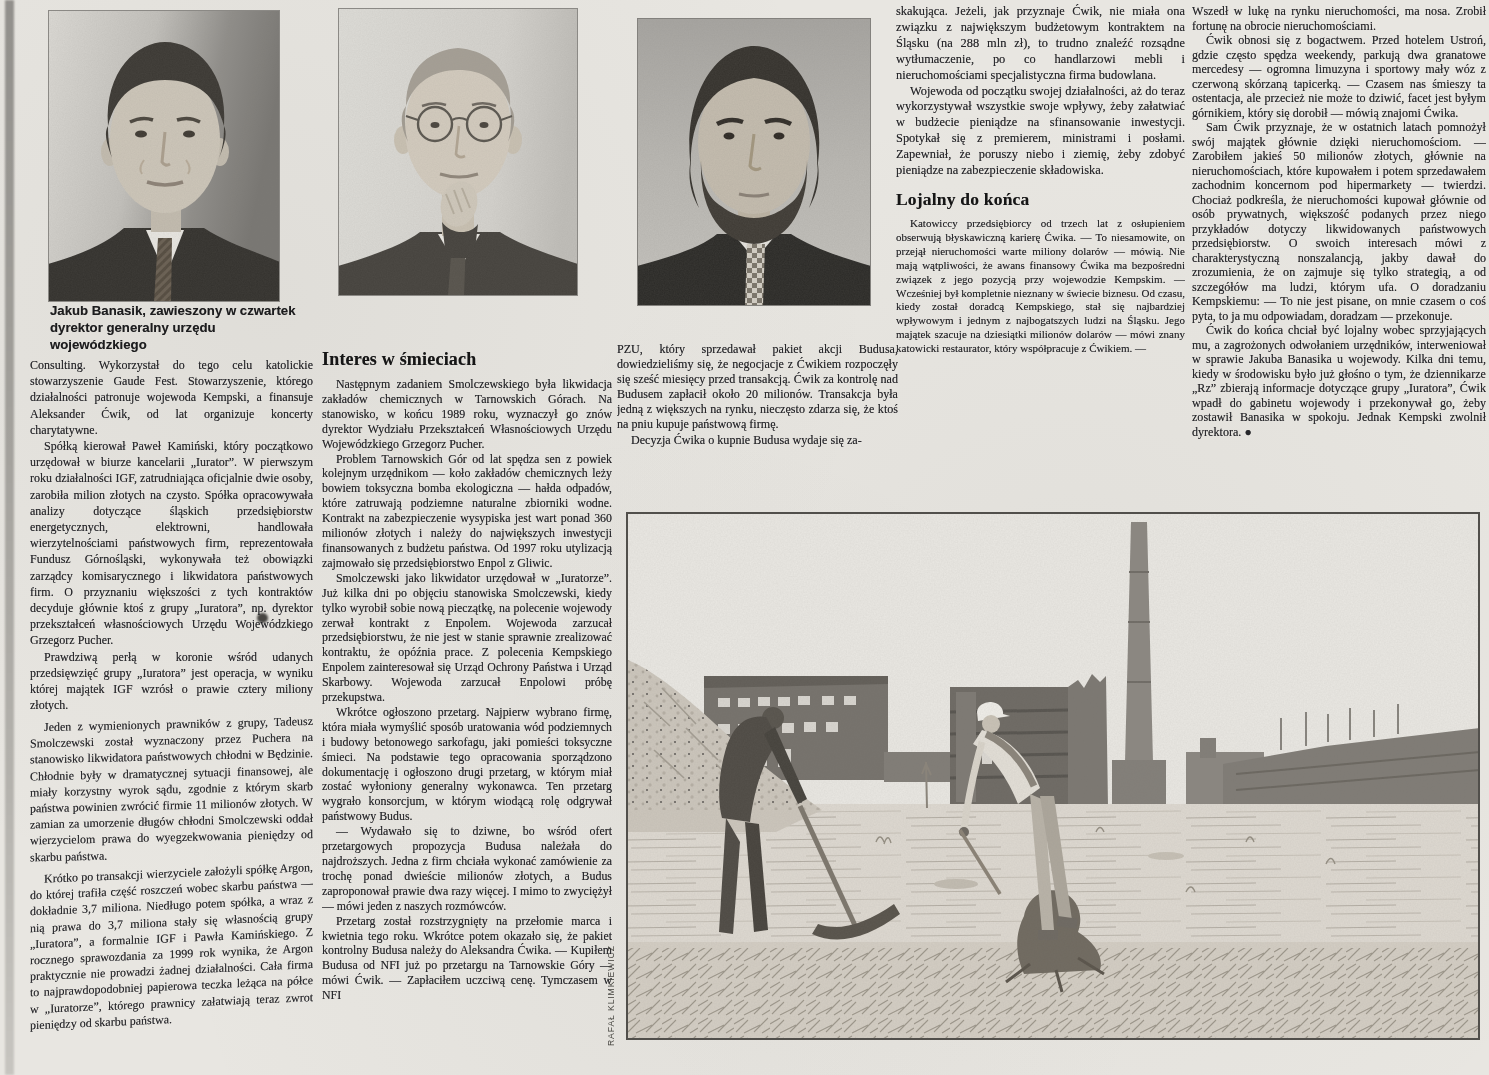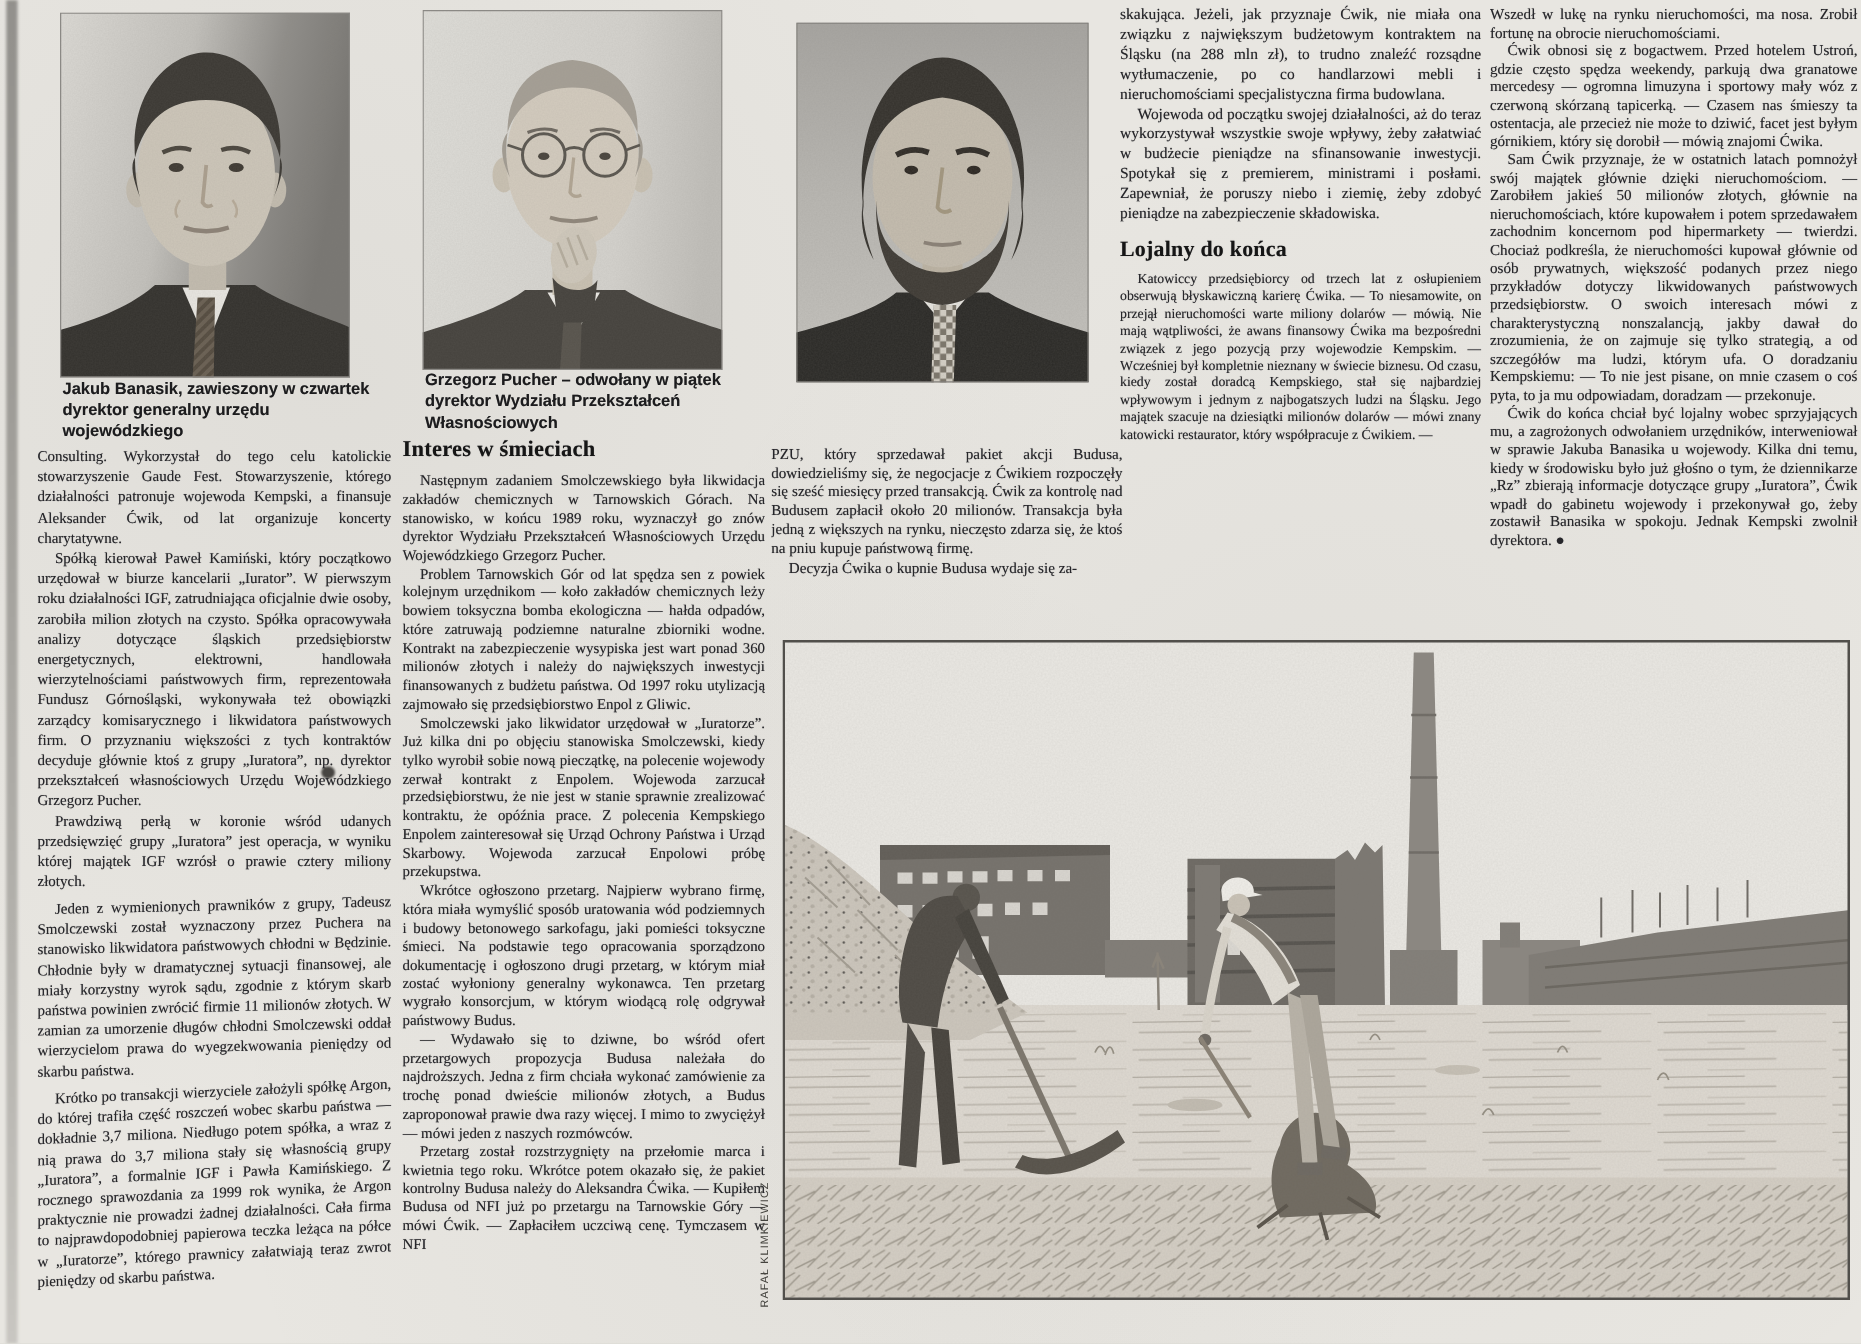--- a/index.html
+++ b/index.html
@@ -20,21 +20,21 @@
   .portrait{position:absolute;margin:0;}
   .portrait svg{display:block;}
   .caption{position:absolute;font-family:"Liberation Sans",sans-serif;font-weight:700;
     font-size:13.2px;line-height:16.8px;color:#1c1c1e;text-shadow:0 0 .5px rgba(30,30,30,.45);}
   .col{position:absolute;text-align:justify;color:#26262a;overflow:hidden;
     text-shadow:0 0 .6px rgba(35,35,40,.5);}
   .col p{margin:0;text-indent:14px;}
   .col p.first{text-indent:0;}
   #col1{left:30px;top:357px;width:283px;height:717px;font-size:12px;line-height:16.2px;}
   #col2{left:322px;top:349px;width:290px;height:725px;font-size:11.9px;line-height:14.9px;}
-  #col3{left:617px;top:356px;width:281px;height:150px;font-size:12.1px;line-height:15.1px;}
+  #col3{left:617px;top:342px;width:281px;height:150px;font-size:12.1px;line-height:15.1px;}
   #col4{left:896px;top:4px;width:289px;height:508px;font-size:12.4px;line-height:15.9px;}
   #col5{left:1192px;top:4px;width:294px;height:502px;font-size:12.1px;line-height:14.5px;}
   .headline{font-family:"Liberation Serif",serif;font-weight:700;font-size:18px;
     line-height:21px;margin:0 0 7px;text-indent:0;color:#161616;letter-spacing:.2px;}
   #col4 .headline{margin-top:10px;margin-bottom:7px;font-size:17.5px;}
   #col4 .tight{font-size:11px;line-height:13.9px;}
   .warp1{transform:skewY(-1.3deg);transform-origin:100% 0;}
   .warp2{transform:skewY(-2.5deg);transform-origin:100% 0;}
   .mainphoto{position:absolute;left:626px;top:512px;width:854px;height:528px;}
   .credit{position:absolute;left:606px;top:1046px;transform:rotate(-90deg);
@@ -163,21 +163,20 @@
       <ellipse cx="92" cy="118" rx="5.5" ry="3.5" fill="#2c2722"></ellipse>
       <ellipse cx="142" cy="118" rx="5.5" ry="3.5" fill="#2c2722"></ellipse>
       <path d="M117,116 L113,148 Q117,154 124,150" stroke="#a3977f" stroke-width="3" fill="none"></path>
       <path d="M102,176 Q117,180 132,176" stroke="#8a8176" stroke-width="3" fill="none"></path>
       <rect width="234" height="288" filter="url(#n3)"></rect>
       <rect x="0.5" y="0.5" width="233" height="287" fill="none" stroke="#83817d" stroke-width="1"></rect>
     </svg>
   </figure>
 
   <div class="caption" style="left:50px;top:303px;width:252px;">Jakub Banasik, zawieszony w czwartek dyrektor generalny urzędu wojewódzkiego</div>
-  <div class="caption" style="left:340px;top:296px;width:262px;">Grzegorz Pucher – odwołany w piątek dyrektor Wydziału Przekształceń Własnościowych</div>
 
   <div class="col" id="col1">
     <p class="first">Consulting. Wykorzystał do tego celu katolickie stowarzyszenie Gaude Fest. Stowarzyszenie, którego działalności patronuje wojewoda Kempski, a finansuje Aleksander Ćwik, od lat organizuje koncerty charytatywne.</p>
     <p>Spółką kierował Paweł Kamiński, który początkowo urzędował w biurze kancelarii „Iurator”. W pierwszym roku działalności IGF, zatrudniająca oficjalnie dwie osoby, zarobiła milion złotych na czysto. Spółka opracowywała analizy dotyczące śląskich przedsiębiorstw energetycznych, elektrowni, handlowała wierzytelnościami państwowych firm, reprezentowała Fundusz Górnośląski, wykonywała też obowiązki zarządcy komisarycznego i likwidatora państwowych firm. O przyznaniu większości z tych kontraktów decyduje głównie ktoś z grupy „Iuratora”, np. dyrektor przekształceń własnościowych Urzędu Wojewódzkiego Grzegorz Pucher.</p>
     <p>Prawdziwą perłą w koronie wśród udanych przedsięwzięć grupy „Iuratora” jest operacja, w wyniku której majątek IGF wzrósł o prawie cztery miliony złotych.</p>
     <p class="warp1">Jeden z wymienionych prawników z grupy, Tadeusz Smolczewski został wyznaczony przez Puchera na stanowisko likwidatora państwowych chłodni w Będzinie. Chłodnie były w dramatycznej sytuacji finansowej, ale miały korzystny wyrok sądu, zgodnie z którym skarb państwa powinien zwrócić firmie 11 milionów złotych. W zamian za umorzenie długów chłodni Smolczewski oddał wierzycielom prawa do wyegzekwowania pieniędzy od skarbu państwa.</p>
     <p class="warp2">Krótko po transakcji wierzyciele założyli spółkę Argon, do której trafiła część roszczeń wobec skarbu państwa — dokładnie 3,7 miliona. Niedługo potem spółka, a wraz z nią prawa do 3,7 miliona stały się własnością grupy „Iuratora”, a formalnie IGF i Pawła Kamińskiego. Z rocznego sprawozdania za 1999 rok wynika, że Argon praktycznie nie prowadzi żadnej działalności. Cała firma to najprawdopodobniej papierowa teczka leżąca na półce w „Iuratorze”, którego prawnicy załatwiają teraz zwrot pieniędzy od skarbu państwa.</p>
   </div>
 
   <div class="col" id="col2">

